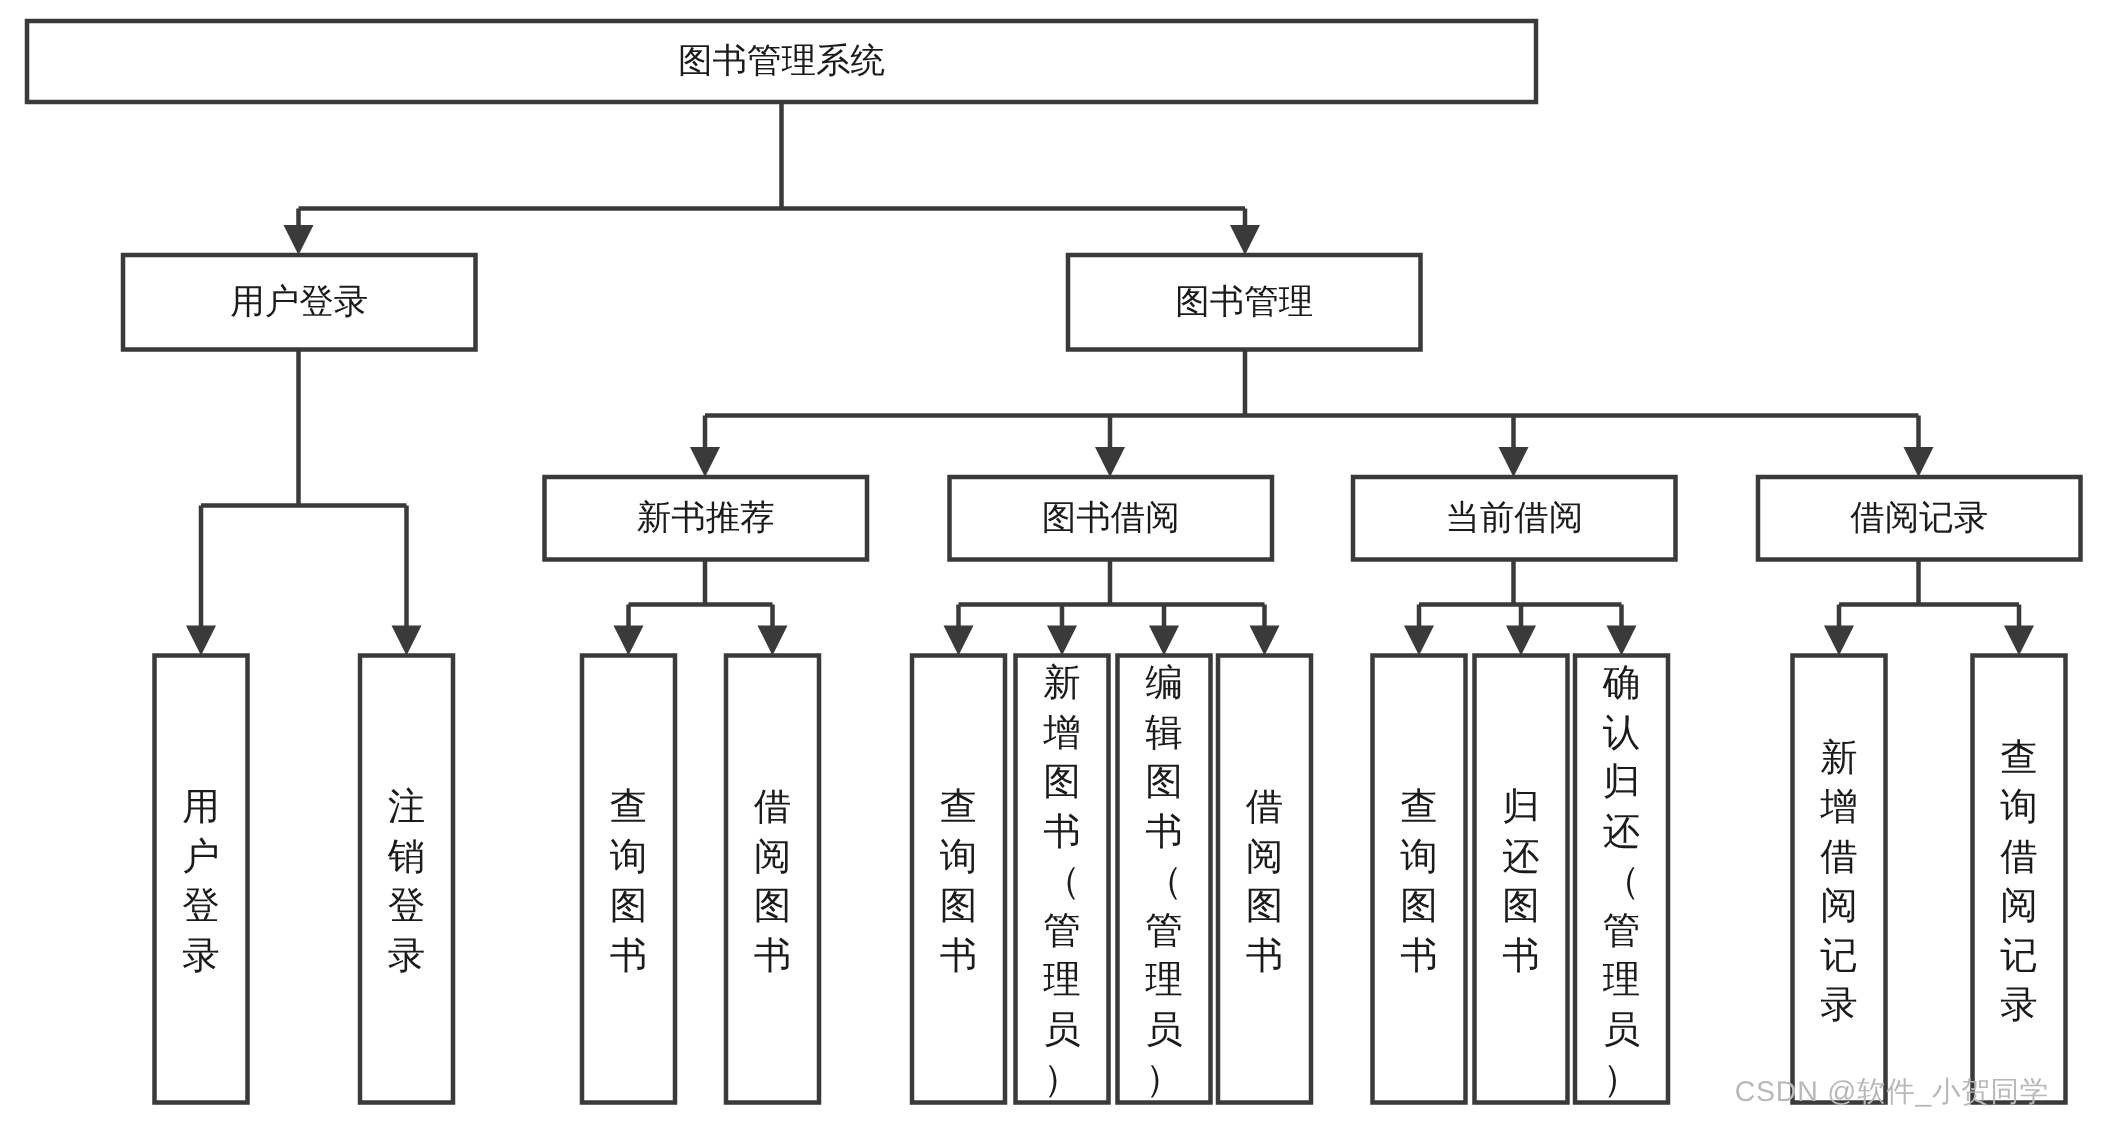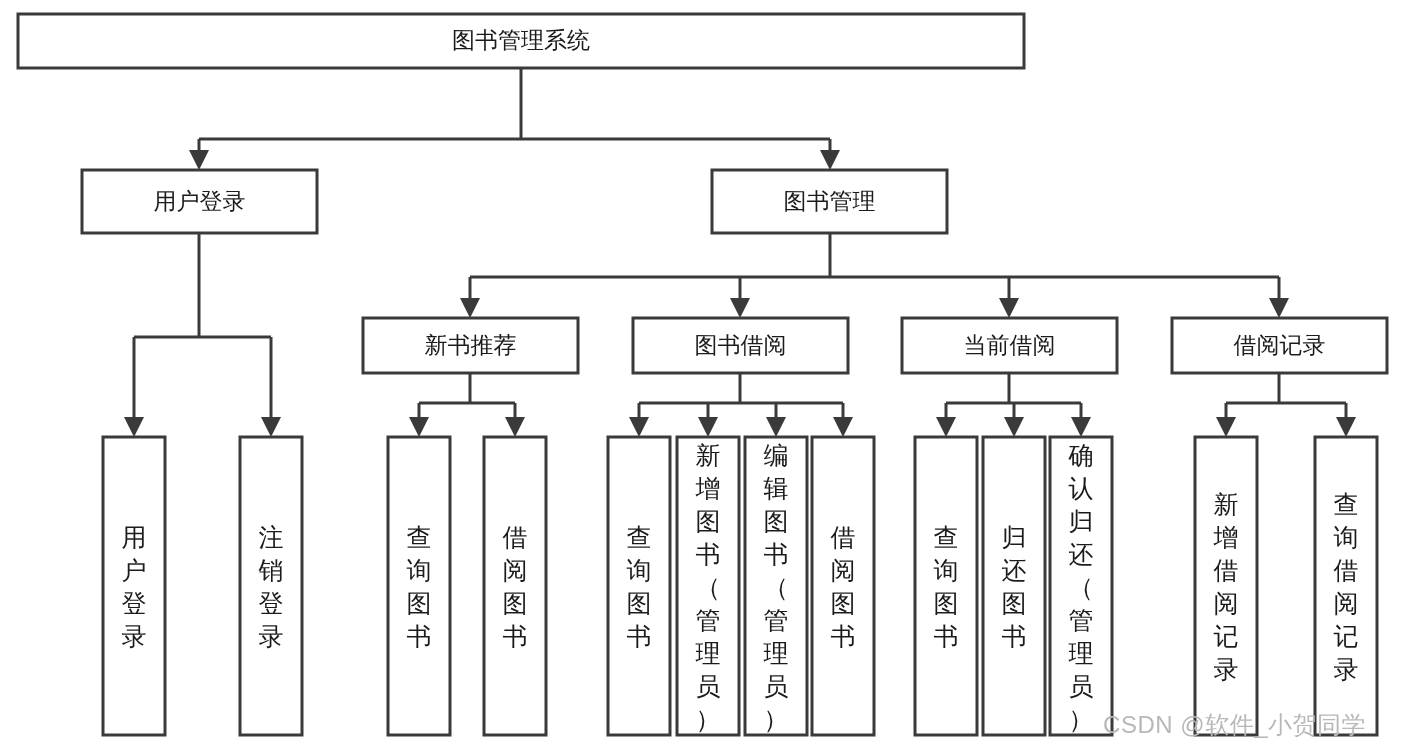--- a/index.html
+++ b/index.html
@@ -52,21 +52,21 @@
     font-family: "Liberation Sans", "DejaVu Sans", sans-serif;
     font-size: 25px;
     fill: #1b1b1b;
     text-anchor: middle;
   }
   .watermark-text {
     position: absolute;
     right: 8px;
     bottom: 6px;
     font-family: "Liberation Sans", "DejaVu Sans", sans-serif;
-    font-size: 24px;
+    font-size: 19px;
     color: #b8b8b8;
     letter-spacing: 0.5px;
     white-space: nowrap;
     user-select: none;
   }
 </style>
 </head>
 <body>
 
 <div id="diagram-root">

